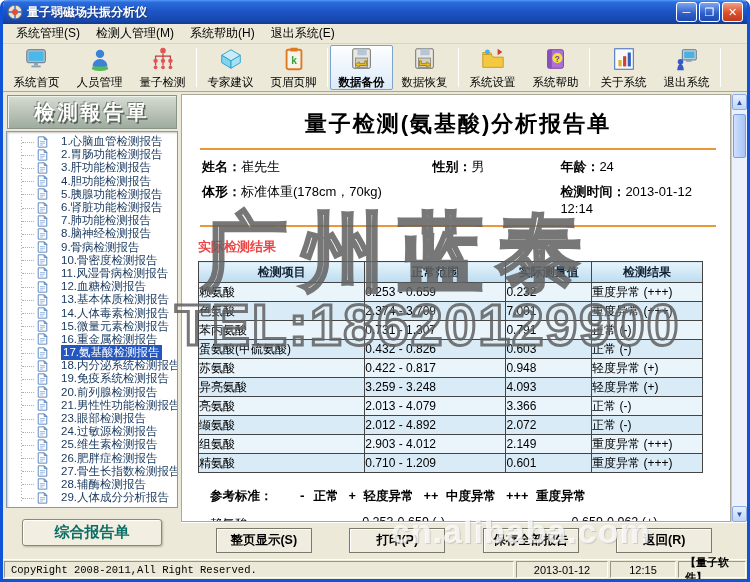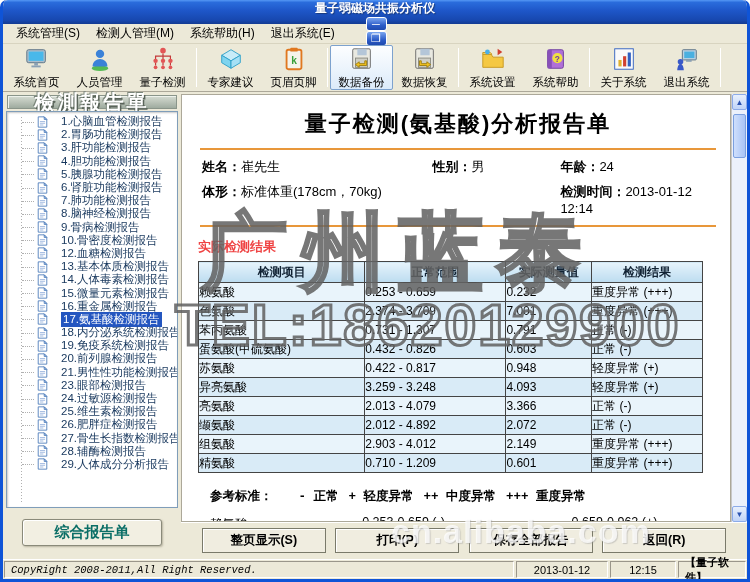--- a/index.html
+++ b/index.html
@@ -2,43 +2,43 @@
 <html><head>
 <meta charset="utf-8">
 <style>
   * { margin:0; padding:0; box-sizing:border-box; }
   html,body { width:750px; height:582px; font-family:"Liberation Sans","DejaVu Sans",sans-serif; }
   .window { position:relative; width:750px; height:582px; background:#ece9d8;
             border:3px solid #0f54d7; border-top:none; border-radius:7px 7px 0 0; overflow:hidden; }
   
   .titlebar { height:24px; display:flex; align-items:center; padding:0 4px;
     background:linear-gradient(180deg,#5598f5 0%,#2a6cdc 10%,#1e56c8 45%,#1747ae 85%,#123a92 100%);
-    border-radius:5px 5px 0 0;flex-direction:column; }
+    border-radius:5px 5px 0 0; }
   .titlebar .app-icon { width:16px; height:16px; margin-right:4px; }
   .titlebar .title { color:#fff; font-weight:bold; font-size:12px; text-shadow:1px 1px 1px #1a3a7a; flex:1; }
   .winbtn { width:21px; height:20px; margin-left:2px; border-radius:3px; border:1px solid #fff;
     display:flex; align-items:center; justify-content:center; color:#fff; font-size:11px; font-weight:bold; }
   .winbtn.min,.winbtn.max { background:linear-gradient(180deg,#7ba6f0,#2c5cc8 60%,#1f4aae); }
   .winbtn.close { background:linear-gradient(180deg,#f0a089,#dd4f2b 55%,#c03a1a); }
   
   .menubar { height:20px; display:flex; align-items:center; gap:2px; padding:0 6px;
     background:#ece9d8; border-bottom:1px solid #d8d4c0; font-size:12px; }
   .menu-item { padding:2px 7px; color:#000; }
   
   .toolbar { height:48px; background:#ece9d8; border-bottom:1px solid #aca899;
     display:flex; align-items:stretch; padding:1px 2px; }
   .tool-btn { width:63px; display:flex; flex-direction:column; align-items:center; justify-content:center;
     gap:1px; font-size:11.5px; color:#000; border:1px solid transparent; border-radius:2px; }
   .tool-btn svg { width:26px; height:26px; }
-  .tool-btn.selected { background:linear-gradient(180deg,#fdfeff,#dcebfa); border:1px solid #7da2ce; }
+  .tool-btn.selected { background:linear-gradient(180deg,#fdfeff,#dcebfa); border:1px solid #7da2ce;font-weight:bold; }
   .tool-sep { width:1px; background:#aca899; border-right:1px solid #fff; margin:3px 2px; }
   
   .content { display:flex; height:466px; }
   .sidebar { width:178px; display:flex; flex-direction:column; padding:2px 3px; background:#ece9d8; }
-  .sidebar-header { height:14px; margin:1px 1px 2px 1px; display:flex; align-items:center; justify-content:center;
+  .sidebar-header { height:34px; margin:1px 1px 2px 1px; display:flex; align-items:center; justify-content:center;
     background:linear-gradient(180deg,#d6dcd2,#9fab9f); border:1px solid #8a958a; box-shadow:inset 1px 1px 0 #eef2ec;
     font-size:20px; font-weight:bold; color:#fff; letter-spacing:3px;
     text-shadow:1.5px 1.5px 0 #5a645a, -1px -1px 0 #7a857a; }
   .listbox { position:relative; flex:1; background:#fff; border:1px solid #7f9db9;
     box-shadow:inset 1px 1px 2px #c8c8c8; overflow:hidden; padding:3px 2px 0 6px;
     background-image:repeating-linear-gradient(to bottom,#b0b0b0 0 1px,transparent 1px 3px);
     background-size:1px calc(100% - 10px); background-position:14px 5px; background-repeat:no-repeat; }
   .list-item { position:relative; height:13.2px; display:flex; align-items:center; gap:13px;
     padding-left:24px; font-size:11.5px; color:#16365c; white-space:nowrap; }
   .list-item::before { content:""; position:absolute; left:9px; top:50%; width:12px;
@@ -72,28 +72,28 @@
   
   .scrollbar { width:16px; background:#ecf1fb; border-left:1px solid #c8c8c8; display:flex; flex-direction:column; }
   .sb-btn { height:16px; background:linear-gradient(180deg,#e8f0fd,#c0d4f8); border:1px solid #8cabe8;
     border-radius:2px; color:#2a52b0; font-size:8px; display:flex; align-items:center; justify-content:center; }
   .sb-track { flex:1; position:relative; }
   .sb-thumb { position:absolute; top:4px; left:1px; width:13px; height:44px;
     background:linear-gradient(90deg,#cfdffc,#a8c4f6); border:1px solid #7ba0e0; border-radius:2px; }
   
   .button-bar { height:36px; background:#ece9d8; border-top:1px solid #fff;
     display:flex; align-items:center; justify-content:space-around; padding:0 16px; }
-  .bar-btn { width:124px; height:25px; background:#f0ede0; border:1px solid #7a7a6a;
+  .bar-btn { width:96px; height:25px; background:#f0ede0; border:1px solid #7a7a6a;
     box-shadow:inset 1px 1px 0 #fff; font-size:12.5px; font-weight:bold; color:#000; font-family:inherit; }
   
   .statusbar { position:absolute; left:0; right:0; bottom:0; height:20px; background:#ece9d8;
     border-top:1px solid #fff; display:flex; font-size:11px; align-items:stretch; }
   .status-cell { border:1px solid; border-color:#9a968a #fff #fff #9a968a; margin:1px;
     display:flex; align-items:center; padding:0 6px; color:#000; }
-  .status-cell.copy { flex:1; font-family:"Liberation Mono","DejaVu Sans Mono",monospace; font-size:10.5px;font-style:italic; }
+  .status-cell.copy { flex:1; font-family:"Liberation Mono","DejaVu Sans Mono",monospace; font-size:10.5px; }
   .status-cell.date { width:92px; justify-content:center; }
   .status-cell.time { width:66px; justify-content:center; }
   .status-cell.brand { width:68px; justify-content:center; font-weight:bold; }
   
   .wm { position:absolute; pointer-events:none; font-weight:bold; white-space:nowrap;
     color:rgba(255,255,255,0.12); -webkit-text-stroke:3px rgba(95,95,95,0.85); z-index:50; }
   .wm1 { left:200px; top:196px; font-size:84px; letter-spacing:14px; }
   .wm2 { left:172px; top:292px; font-size:57px; letter-spacing:2px; }
   .wm3 { left:388px; top:512px; font-size:34px; letter-spacing:1px;
     color:rgba(255,255,255,0.78); -webkit-text-stroke:0; text-shadow:1px 1px 1px rgba(150,150,150,0.4); z-index:60; }
@@ -328,20 +328,30 @@
           </div>
           <div class="list-item">
             <span style="display: inline-flex;">
               <svg viewBox="0 0 12 14">
                 <path d="M1 1h7l3 3v9H1z" fill="#fff" stroke="#4878b8"></path>
                 <path d="M8 1v3h3z" fill="#cfe0f8" stroke="#4878b8"></path>
                 <path d="M3 6.5h6M3 8.5h6M3 10.5h4" stroke="#88a8d8" stroke-width="0.9"></path>
               </svg>
             </span>
             <span class="label">10.骨密度检测报告</span>
+          </div>
+          <div class="list-item">
+            <span style="display: inline-flex;">
+              <svg viewBox="0 0 12 14">
+                <path d="M1 1h7l3 3v9H1z" fill="#fff" stroke="#4878b8"></path>
+                <path d="M8 1v3h3z" fill="#cfe0f8" stroke="#4878b8"></path>
+                <path d="M3 6.5h6M3 8.5h6M3 10.5h4" stroke="#88a8d8" stroke-width="0.9"></path>
+              </svg>
+            </span>
+            <span class="label">11.风湿骨病检测报告</span>
           </div>
           <div class="list-item">
             <span style="display: inline-flex;">
               <svg viewBox="0 0 12 14">
                 <path d="M1 1h7l3 3v9H1z" fill="#fff" stroke="#4878b8"></path>
                 <path d="M8 1v3h3z" fill="#cfe0f8" stroke="#4878b8"></path>
                 <path d="M3 6.5h6M3 8.5h6M3 10.5h4" stroke="#88a8d8" stroke-width="0.9"></path>
               </svg>
             </span>
             <span class="label">12.血糖检测报告</span>

